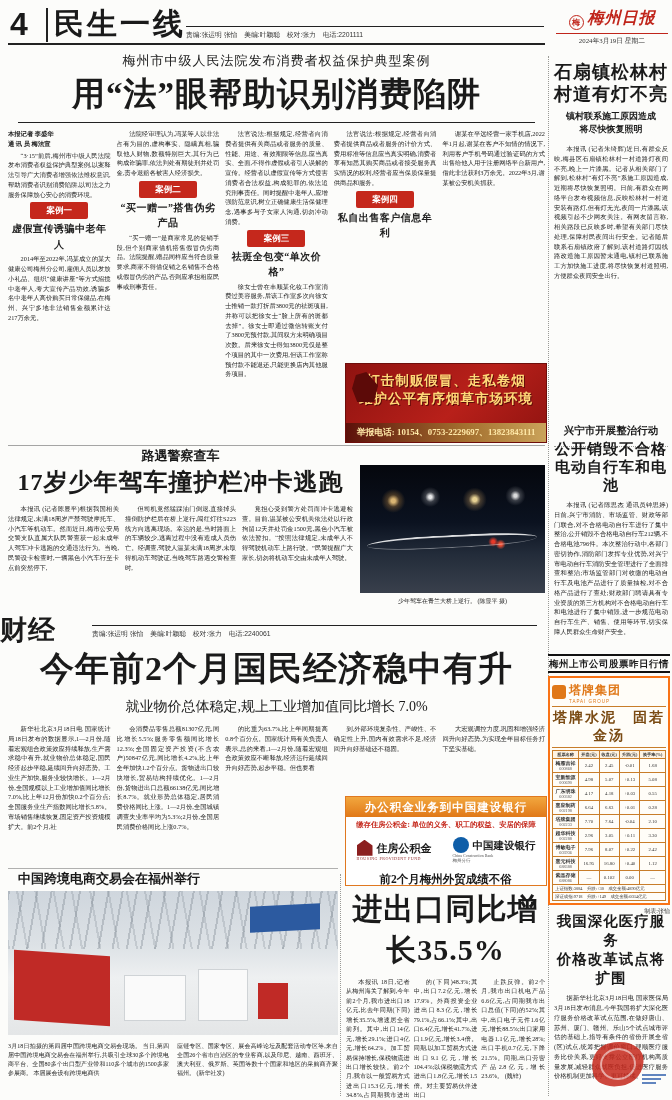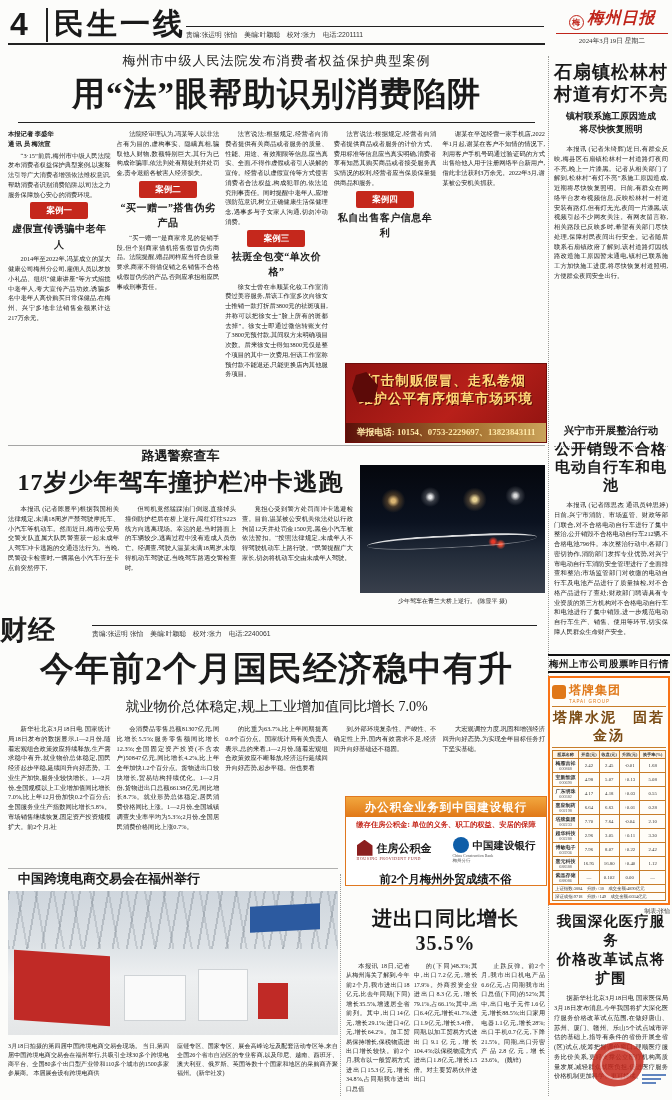--- a/index.html
+++ b/index.html
@@ -224,21 +224,21 @@
     </div>
     <div style="position:absolute;top:172px;display:flex;gap:8px;width:330px;">
       <div class="cap just" style="flex:1;">3月18日拍摄的第四届中国跨境电商交易会现场。 当日,第四届中国跨境电商交易会在福州举行,共吸引全球30多个跨境电商平台、全国80多个出口型产业带和110多个城市的1500多家参展商。 本届展会设有跨境电商供</div>
       <div class="cap just" style="flex:1;">应链专区、国家专区、展会高峰论坛及配套活动专区等,来自全国26个省市自治区的专业客商,以及印尼、越南、西班牙、澳大利亚、俄罗斯、英国等数十个国家和地区的采购商齐聚福州。 (新华社发)</div>
     </div>
   </div>
 
   <div class="abs dotted-v" style="left:340px;top:874px;height:222px;"></div>
   <div class="abs" style="left:346px;top:872px;width:199px;height:226px;">
     <div class="ctr" style="font-size:11.5px;font-weight:bold;">前2个月梅州外贸成绩不俗</div>
-    <div class="ctr hl" style="font-size:20px;margin-top:18px;">进出口同比增长35.5%</div>
+    <div class="ctr hl" style="font-size:30px;margin-top:2px;">进出口同比增长35.5%</div>
     <div class="colrow" style="gap:4px;margin-top:7px;">
       <div class="body-txt just hid" style="height:162px;font-size:6.1px;">
           <p>本报讯 18日,记者从梅州海关了解到,今年前2个月,我市进出口18亿元,比去年同期(下同)增长35.5%,增速居全省前列。其中,出口14亿元,增长29.1%;进口4亿元,增长64.2%。加工贸易保持增长,保税物流进出口增长较快。前2个月,我市以一般贸易方式进出口15.3亿元,增长34.8%,占同期我市进出口总值</p>
         </div>
       <div class="body-txt just hid" style="height:162px;font-size:6.1px;">
           <p>的(下同)48.3%;其中,出口7.2亿元,增长17.9%。外商投资企业进出口8.3亿元,增长79.1%,占66.1%;其中,出口6.4亿元,增长41.7%,进口1.9亿元,增长3.4倍。同期,以加工贸易方式进出口9.1亿元,增长104.4%;以保税物流方式进出口1.8亿元,增长1.5倍。对主要贸易伙伴进出口</p>
         </div>
       <div class="body-txt just hid" style="height:162px;font-size:6.1px;">
           <p>止跌反弹。前2个月,我市出口机电产品6.6亿元,占同期我市出口总值(下同)的52%;其中,出口电子元件1.6亿元,增长88.5%;出口家用电器1.1亿元,增长28%;出口手机0.7亿元,下降21.5%。同期,出口劳密产品2.8亿元,增长23.6%。 (魏锌)</p>
         </div>

